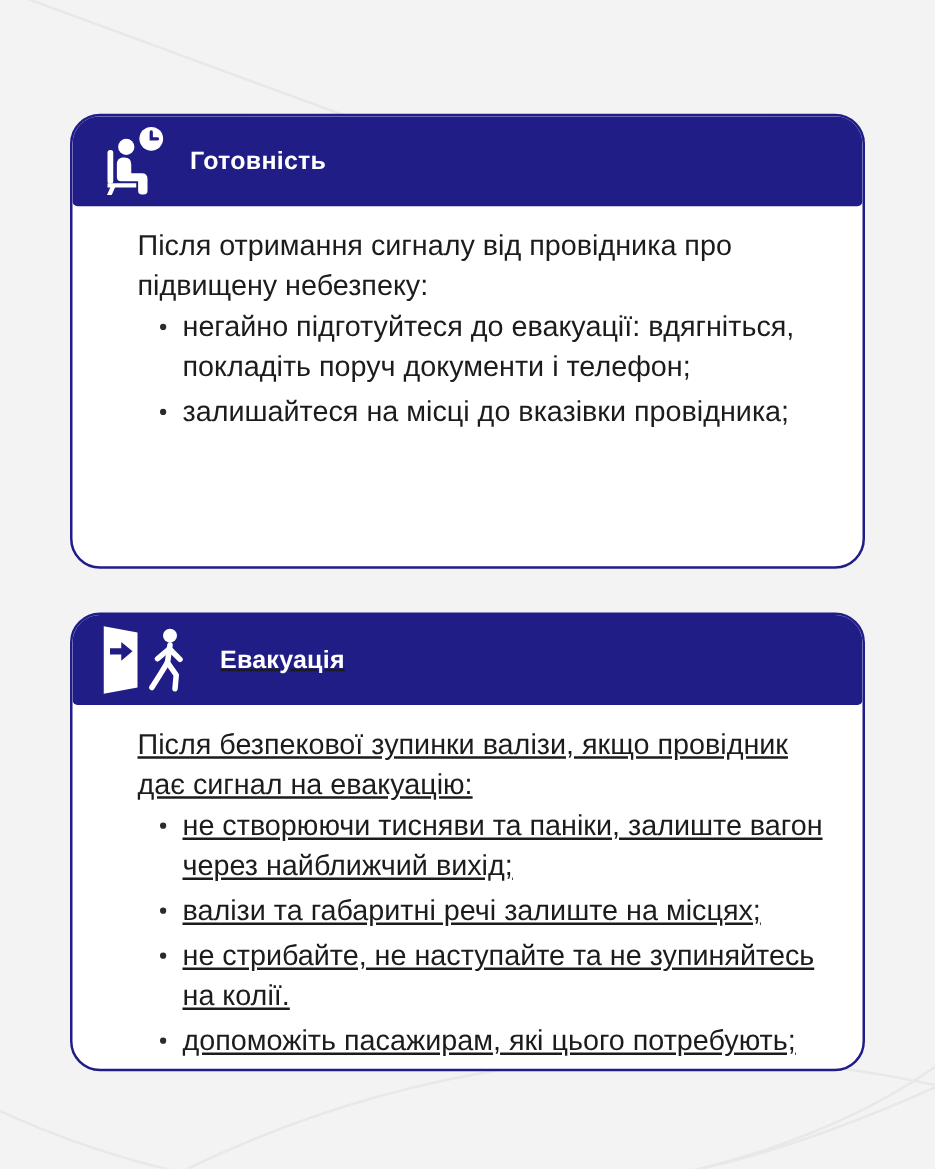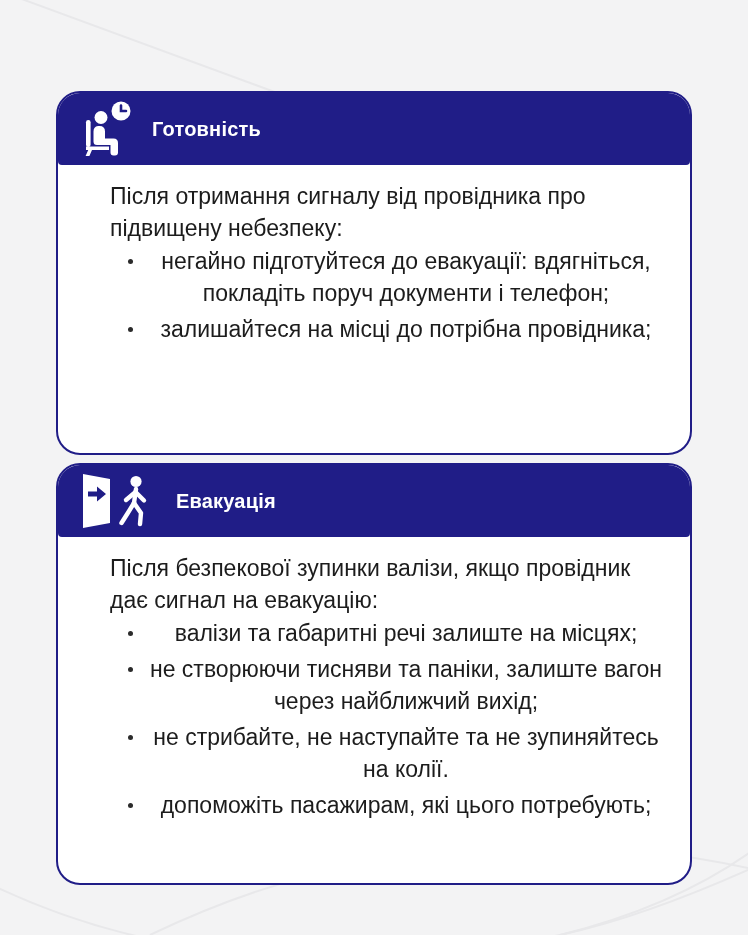--- a/index.html
+++ b/index.html
@@ -20,21 +20,21 @@
     position: absolute;
     left: 56px;
     width: 636px;
     box-sizing: border-box;
     background: #ffffff;
     border: 2px solid #201d87;
     border-radius: 24px;
     overflow: hidden;
   }
   .card-1 { top: 91px; height: 364px; }
-  .card-2 { top: 463px; height: 422px; }
+  .card-2 { top: 490px; height: 367px; text-decoration: underline; }
   .card-header {
     background: #201d87;
     height: 72px;
     display: flex;
     align-items: center;
     gap: 16px;
     padding: 0 22px;
     border-bottom-right-radius: 4px;
     border-bottom-left-radius: 4px;
   }
@@ -55,21 +55,20 @@
   .intro { margin: 0; }
   ul.bullets {
     list-style: none;
     margin: 1px 0 0 0;
     padding: 0 0 0 16px;
   }
   ul.bullets li {
     position: relative;
     padding-left: 20px;
     margin: 0 0 4px 0;
-    text-align: center;
   }
   ul.bullets li::before {
     content: "";
     position: absolute;
     left: 2px; top: 14px;
     width: 5px; height: 5px;
     border-radius: 50%;
     background: #2b2b2b;
   }
 </style>
@@ -97,21 +96,21 @@
         <rect x="6" y="20" width="4.6" height="27" rx="2.2" fill="#ffffff"></rect>
         <path d="M6 46.5 l23 0 l0 3.5 l-17 0 l-2.6 6 l-3.8 0 l2.6 -6 l-2.2 0 z" fill="#ffffff"></path>
       </svg>
     </span>
     <h2 class="card-title">Готовність</h2>
   </header>
   <div class="card-body">
     <p class="intro">Після отримання сигналу від провідника про підвищену небезпеку:</p>
     <ul class="bullets">
         <li>негайно підготуйтеся до евакуації: вдягніться, покладіть поруч документи і телефон;</li>
-        <li>залишайтеся на місці до потрібна провідника;</li>
+        <li>залишайтеся на місці до вказівки провідника;</li>
       </ul>
   </div>
 </section>
 
 <section class="card card-2">
   <header class="card-header">
     <span class="header-icon">
       <svg width="80" height="58" viewBox="0 0 80 58" xmlns="http://www.w3.org/2000/svg">
         <path d="M3 2 L30 7 L30 51 L3 56 Z" fill="#ffffff"></path>
         <path d="M8 19.5 L17 19.5 L17 14.5 L26 22 L17 29.5 L17 24.5 L8 24.5 Z" fill="#201d87"></path>
@@ -123,19 +122,19 @@
           <path d="M54 31 L61 41 L60 52"></path>
           <path d="M54 31 L47.5 41.5 L41.5 51"></path>
         </g>
       </svg>
     </span>
     <h2 class="card-title">Евакуація</h2>
   </header>
   <div class="card-body">
     <p class="intro">Після безпекової зупинки валізи, якщо провідник дає сигнал на евакуацію:</p>
     <ul class="bullets">
+        <li>не створюючи тисняви та паніки, залиште вагон через найближчий вихід;</li>
         <li>валізи та габаритні речі залиште на місцях;</li>
-        <li>не створюючи тисняви та паніки, залиште вагон через найближчий вихід;</li>
         <li>не стрибайте, не наступайте та не зупиняйтесь на колії.</li>
         <li>допоможіть пасажирам, які цього потребують;</li>
       </ul>
   </div>
 </section>
 
 </body></html>

